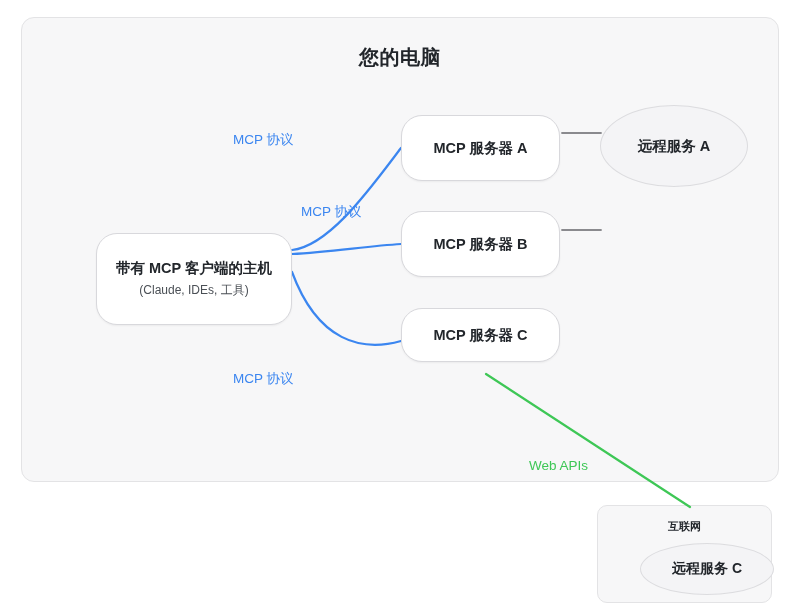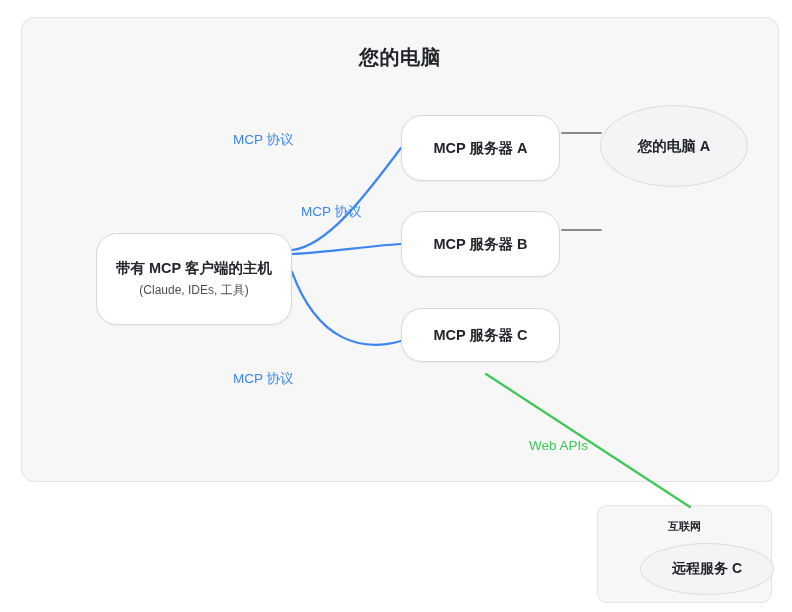--- a/index.html
+++ b/index.html
@@ -139,21 +139,21 @@
     font-size: 13.5px;
     font-weight: normal;
     white-space: nowrap;
   }
   .edge-label.blue  { color: #3b86f0; }
   .edge-label.green { color: #3ec756; }
 
   #label-mcp-1 { left: 233px; top: 131px; }
   #label-mcp-2 { left: 301px; top: 203px; }
   #label-mcp-3 { left: 233px; top: 370px; }
-  #label-webapi { left: 529px; top: 438px; }
+  #label-webapi { left: 529px; top: 458px; }
 </style>
 </head>
 <body>
 
 <div id="canvas">
 
   <div class="computer-box">
     <div class="computer-title">您的电脑</div>
   </div>
 
@@ -185,21 +185,21 @@
     <div class="title">MCP 服务器 A</div>
   </div>
   <div class="node-rect" id="server-b">
     <div class="title">MCP 服务器 B</div>
   </div>
   <div class="node-rect" id="server-c">
     <div class="title">MCP 服务器 C</div>
   </div>
 
   <div class="node-ellipse" id="datasource-a">
-    <div class="title">您的电脑 A</div>
+    <div class="title">远程服务 A</div>
   </div>
 
   <div class="node-ellipse" id="remote-c">
     <div class="title">远程服务 C</div>
   </div>
 
   <div class="edge-label blue" id="label-mcp-1">MCP 协议</div>
   <div class="edge-label blue" id="label-mcp-2">MCP 协议</div>
   <div class="edge-label blue" id="label-mcp-3">MCP 协议</div>
   <div class="edge-label green" id="label-webapi">Web APIs</div>

